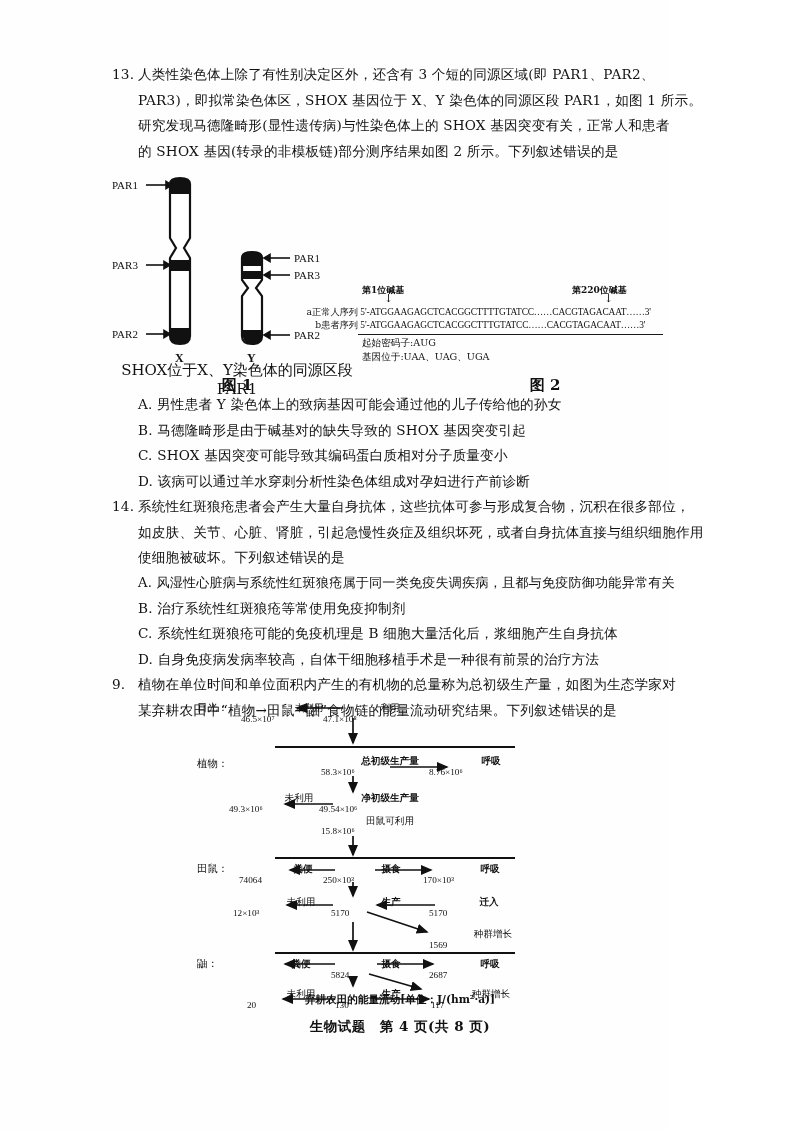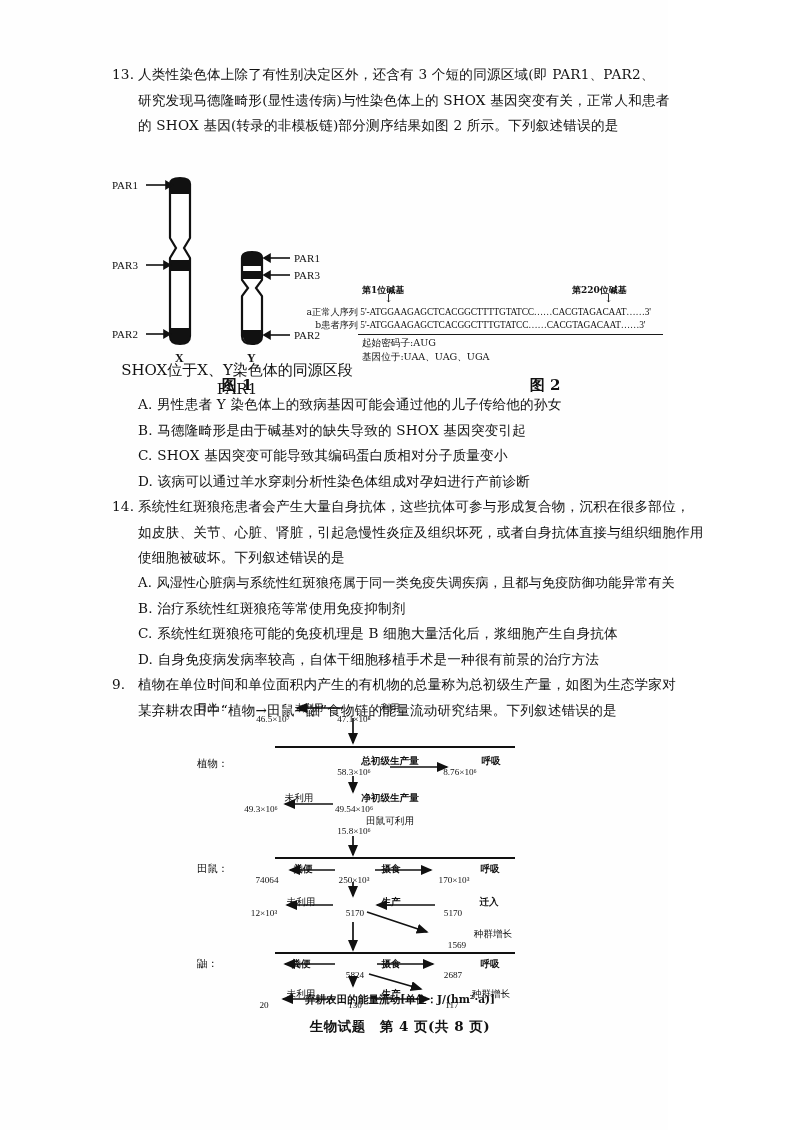--- a/index.html
+++ b/index.html
@@ -126,21 +126,21 @@
   }
   #fig3 .rowlabel {
     position: absolute;
     white-space: nowrap;
     font-size: 10.4px;
     font-weight: normal;
   }
   #fig3 .num {
     position: absolute;
     white-space: nowrap;
-    text-align: center;
+    text-align: left;
     font-size: 9.2px;
     font-family: "Liberation Serif", serif;
   }
 
   
   #footer {
     position: absolute;
     left: 0;
     top: 1018px;
     width: 800px;
@@ -158,20 +158,21 @@
     font-weight: bold;
   }
 </style>
 </head>
 <body>
 
 <div class="page">
 
   <div class="qblock" style="left:112px; top:62px; width:620px;">
     <div class="qline"><span class="qnum">13.</span><span>人类性染色体上除了有性别决定区外，还含有 3 个短的同源区域(即 PAR1、PAR2、</span></div>
+    <div class="qline"><span class="indent"></span><span>PAR3)，即拟常染色体区，SHOX 基因位于 X、Y 染色体的同源区段 PAR1，如图 1 所示。</span></div>
     <div class="qline"><span class="indent"></span><span>研究发现马德隆畸形(显性遗传病)与性染色体上的 SHOX 基因突变有关，正常人和患者</span></div>
     <div class="qline"><span class="indent"></span><span>的 SHOX 基因(转录的非模板链)部分测序结果如图 2 所示。下列叙述错误的是</span></div>
   </div>
 
   <div id="fig1">
     <svg width="290" height="205" viewBox="0 0 290 205">
 
       <g>
         <path d="M58,8 Q58,2 68,2 Q78,2 78,8 L78,62 L72,72 L78,82 L78,160 Q78,168 68,168 Q58,168 58,160 L58,82 L64,72 L58,62 Z" fill="#ffffff" stroke="#111111" stroke-width="2.2"></path>
 

